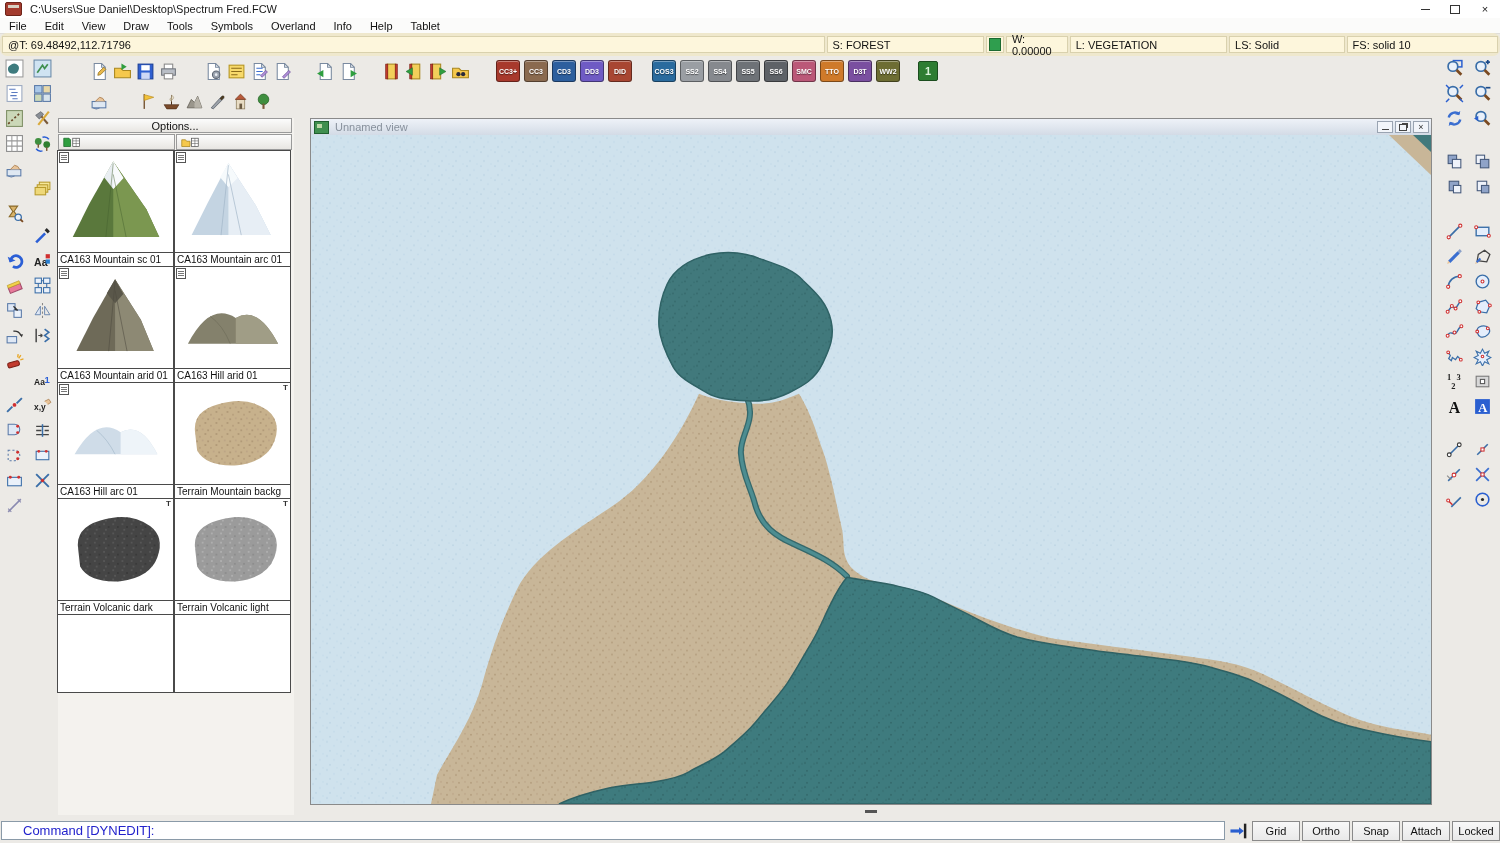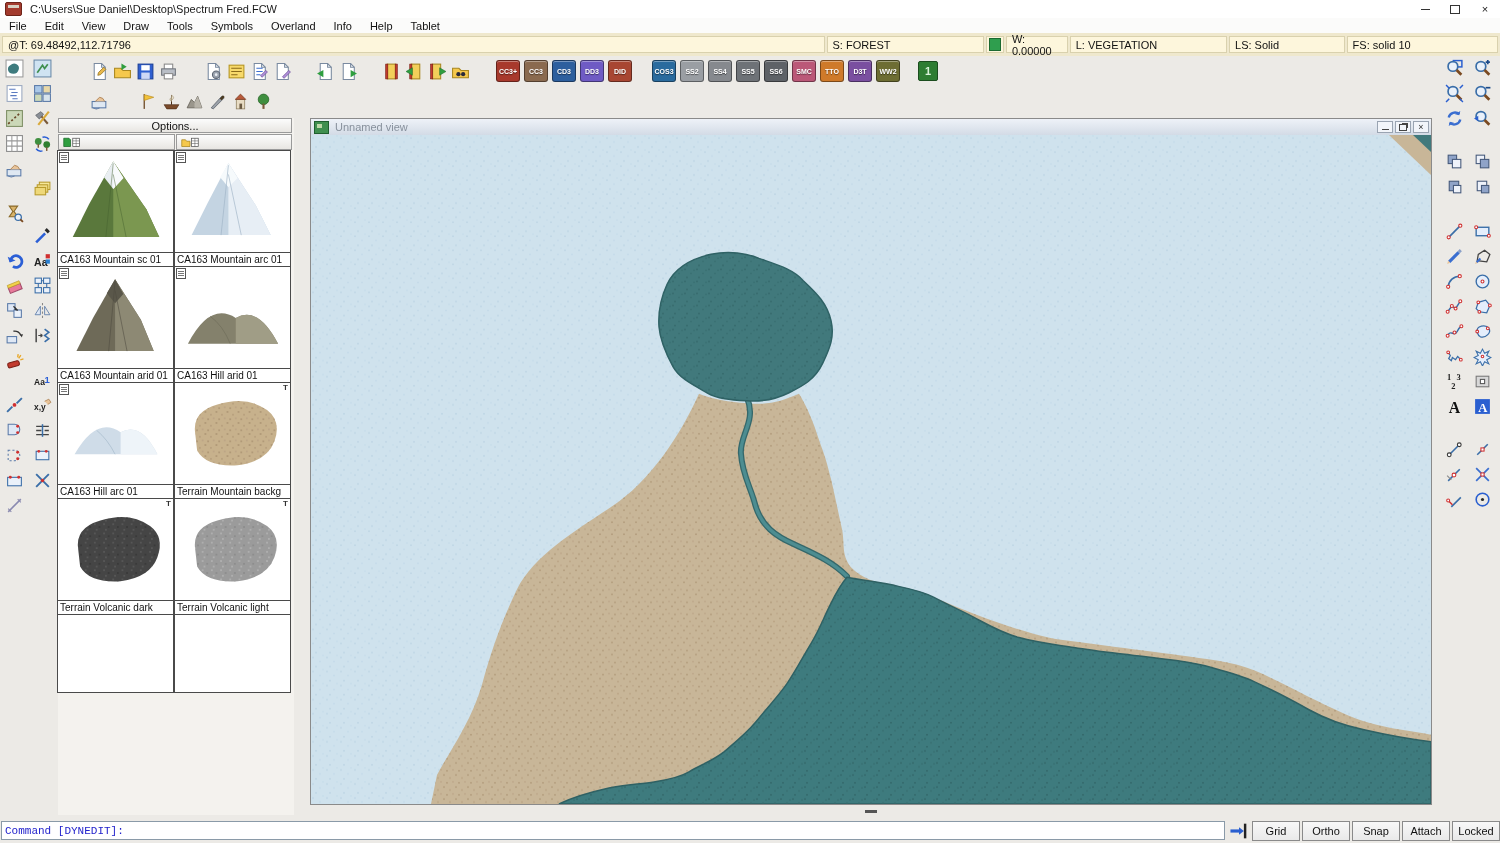--- a/index.html
+++ b/index.html
@@ -12,21 +12,21 @@
   .appicon:before{content:"";position:absolute;left:2px;top:2px;right:2px;height:3px;background:#d8d0c2;}
   .wtitle{font-size:11px;color:#1a1a1a;}
   .wbtns{margin-left:auto;display:flex;height:18px;}
   .wbtn{width:30px;height:18px;display:flex;align-items:center;justify-content:center;font-size:11px;color:#222;}
   .wbtn .mini{width:9px;height:1px;background:#333;display:block;}
   .wbtn .maxi{width:8px;height:7px;border:1px solid #333;display:block;}
   .menubar{position:absolute;left:0;top:18px;width:1500px;height:15px;background:#fbfbfa;display:flex;align-items:center;border-bottom:1px solid #e0ded9;}
   .mi{font-size:11px;color:#111;padding:0 9px;}
 
   
-  .statusbar{position:absolute;left:0;top:33px;width:1500px;height:23px;background:#efe8cd;display:flex;align-items:center;}
+  .statusbar{position:absolute;left:0;top:33px;width:1500px;height:23px;background:#efe8cd;display:flex;align-items:center;border-radius:7px;}
   .sf{height:17px;background:#fdf6dc;border:1px solid #d9d1ae;font-size:11px;color:#111;display:flex;align-items:center;padding:0 5px;box-sizing:border-box;margin-right:2px;}
   .f-track{width:826px;margin-left:2px;}
   .f-sym{width:158px;}
   .f-sw{width:18px;justify-content:center;padding:0 2px;}
   .swatch{width:11px;height:11px;background:#2f9e4e;border:1px solid #1c6a31;}
   .f-w{width:62px;}
   .f-l{width:158px;}
   .f-ls{width:116px;}
   .f-fs{width:152px;}
 
@@ -79,21 +79,21 @@
   .mwb .rest{width:6px;height:5px;border:1px solid #444;display:block;box-shadow:2px -2px 0 -1px #444;}
   .mapbody{position:absolute;left:0;top:16px;right:0;bottom:0;}
   .mapbody svg{width:100%;height:100%;display:block;}
 
   .hstrip{position:absolute;left:310px;top:805px;width:1122px;height:13px;display:flex;align-items:center;justify-content:center;}
   .hdash{width:12px;height:3px;background:#555;}
 
   
   .cmdbar{position:absolute;left:0;top:818px;width:1500px;height:25px;background:#eceae6;display:flex;align-items:center;}
   .cmdfield{width:1224px;height:19px;background:#ffffff;border:1px solid #8a9aa8;margin-left:1px;display:flex;align-items:center;box-sizing:border-box;}
-  .cmdtext{font-size:11px;color:#2222cc;padding-left:3px;font-family:Liberation Mono, monospace;}
+  .cmdtext{font-size:13px;color:#2222cc;padding-left:21px;}
   .attachic{width:22px;height:20px;display:flex;align-items:center;justify-content:center;margin-left:3px;}
   .bbtn{width:48px;height:20px;background:linear-gradient(#f8f8f8,#e9e9e9);border:1px solid #8a8a8a;font-size:11px;color:#111;display:flex;align-items:center;justify-content:center;margin-left:2px;box-sizing:border-box;}
   .hidden-defs{position:absolute;width:0;height:0;overflow:hidden;}
 </style>
 </head>
 <body>
 
 <svg class="hidden-defs" aria-hidden="true">
   <defs>
     <symbol id="mag" viewBox="0 0 18 18">

